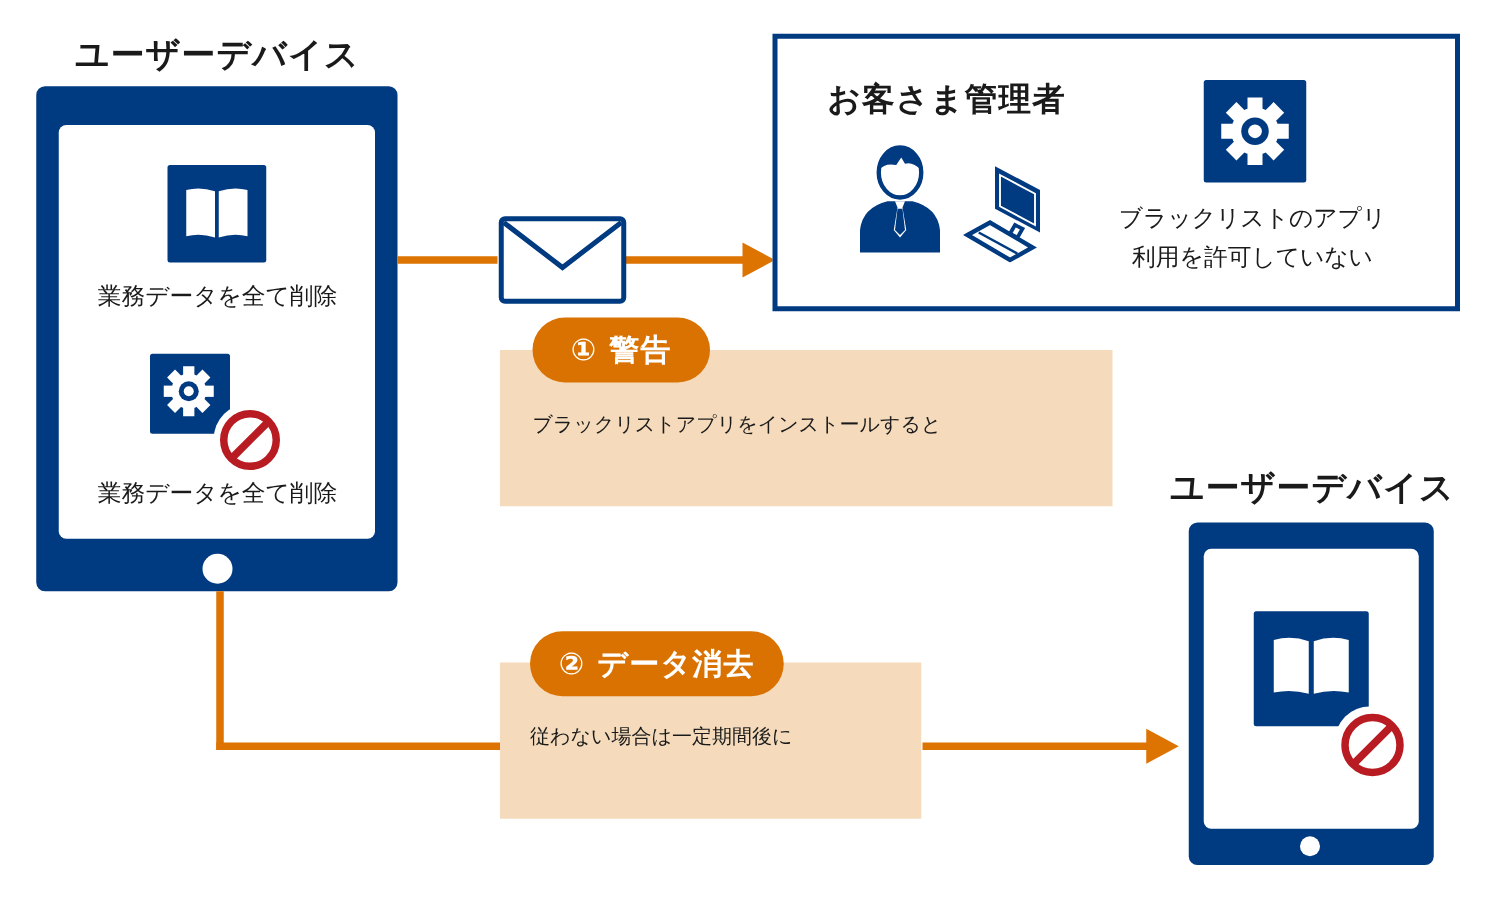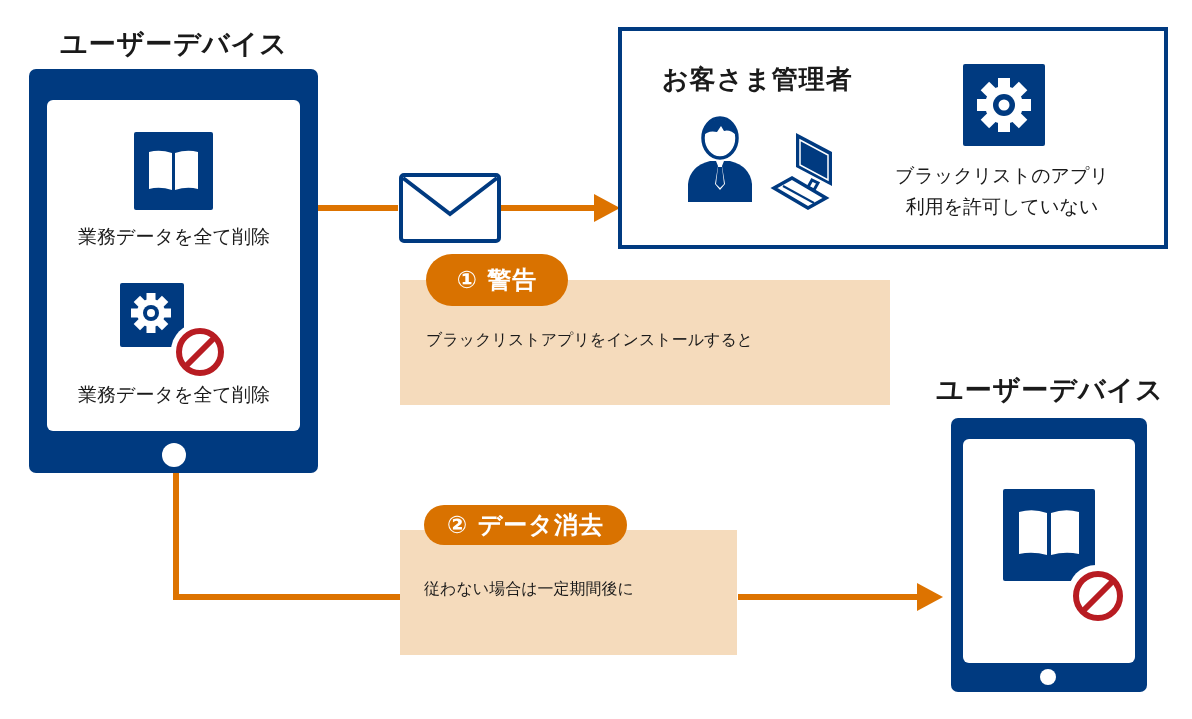--- a/index.html
+++ b/index.html
@@ -126,21 +126,21 @@
   <div>利用を許可していない</div>
 </div>
 
 <div class="abs panel" style="left:400px; top:280px; width:490px; height:125px;"></div>
 <div class="abs pill" style="left:426px; top:254px; width:142px; height:52px;">① 警告</div>
 <div class="abs ptext" style="left:426px; top:324px;">
   <div>ブラックリストアプリをインストールすると</div>
 </div>
 
 <div class="abs panel" style="left:400px; top:530px; width:337px; height:125px;"></div>
-<div class="abs pill" style="left:424px; top:505px; width:203px; height:40px;">② データ消去</div>
+<div class="abs pill" style="left:424px; top:505px; width:203px; height:52px;">② データ消去</div>
 <div class="abs ptext" style="left:424px; top:574px;font-family:Liberation Mono, monospace;">
   <div>従わない場合は一定期間後に</div>
 </div>
 
 <div class="abs title" style="left:936px; top:372px;">ユーザーデバイス</div>
 
 <div class="abs navy tablet" style="left:951px; top:418px; width:196px; height:274px;">
   <div class="abs screen" style="left:12px; top:21px; width:172px; height:224px;"></div>
   <div class="abs" style="left:89px; top:251px; width:16px; height:16px; border-radius:50%; background:#fff;"></div>
 </div>

